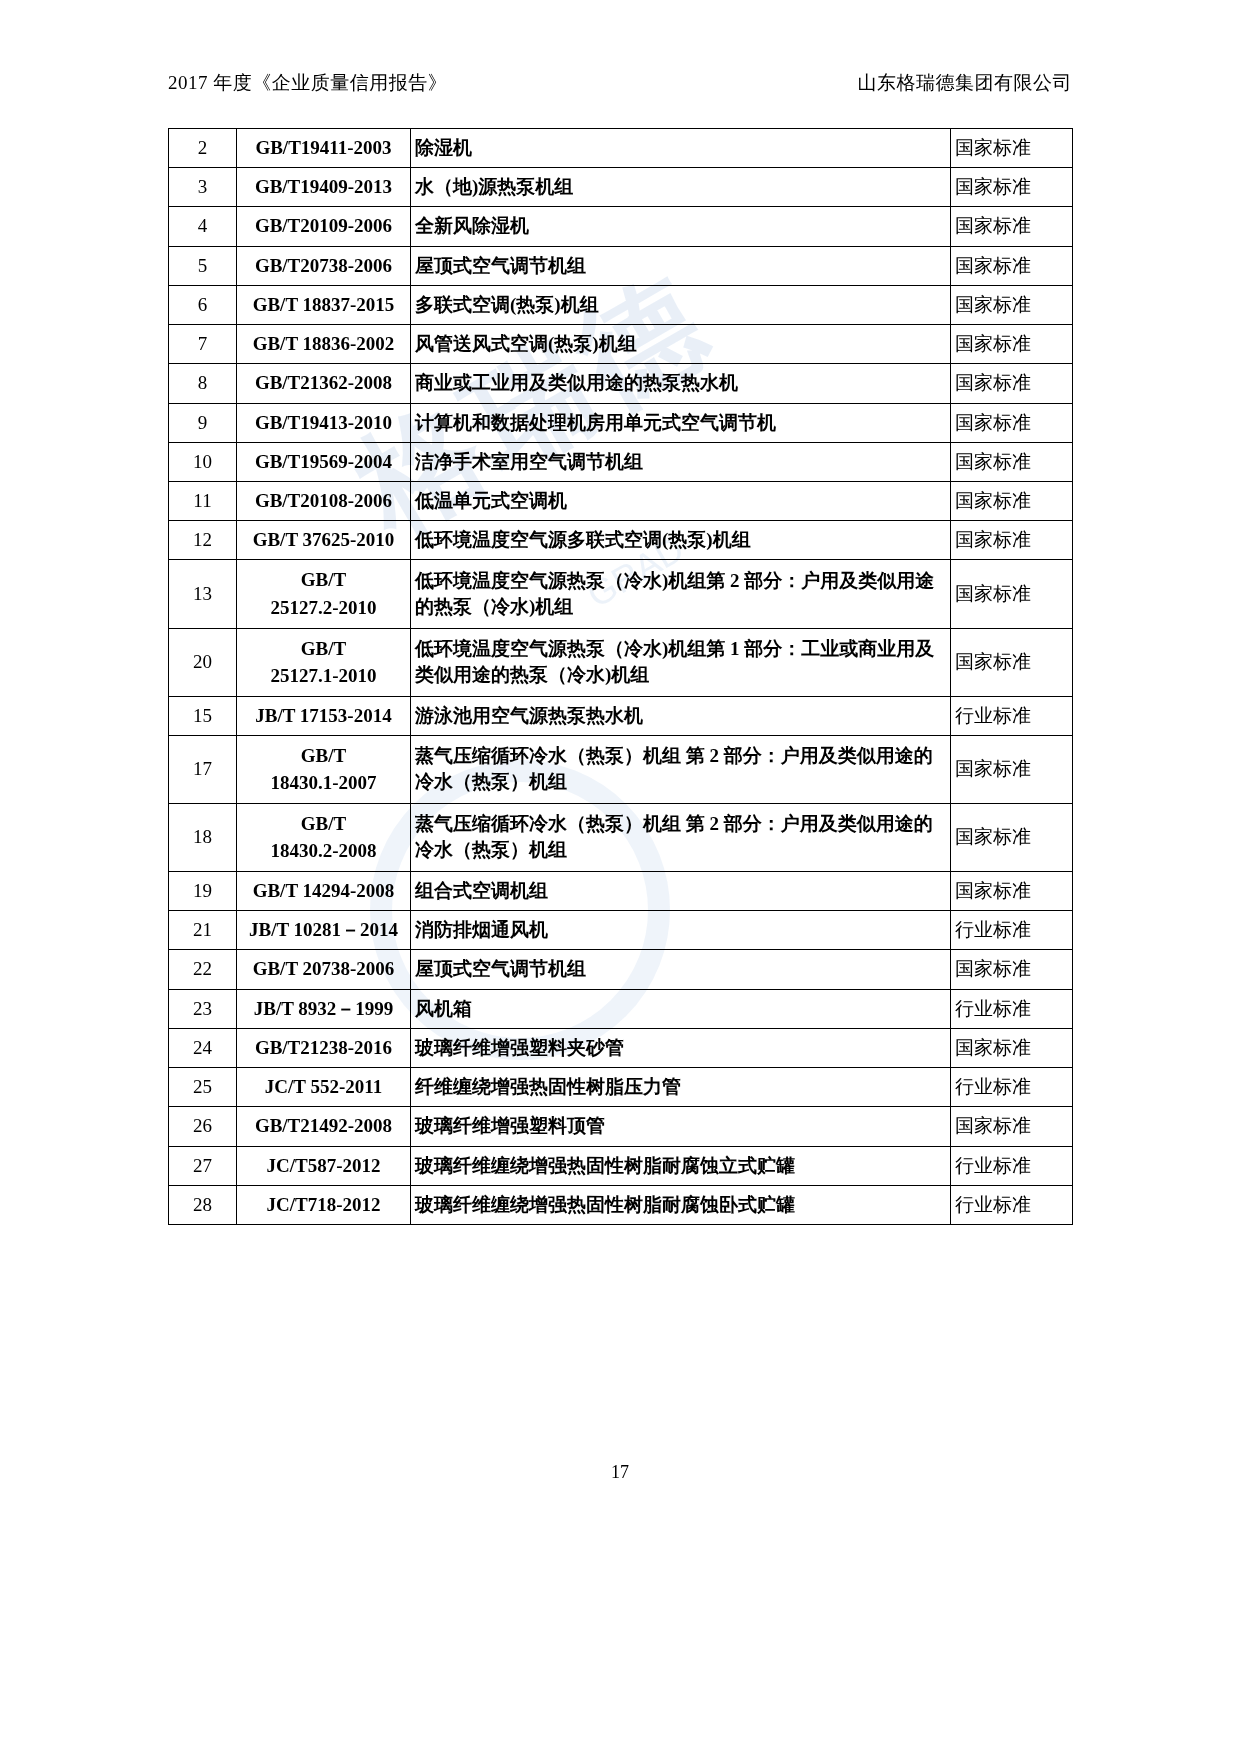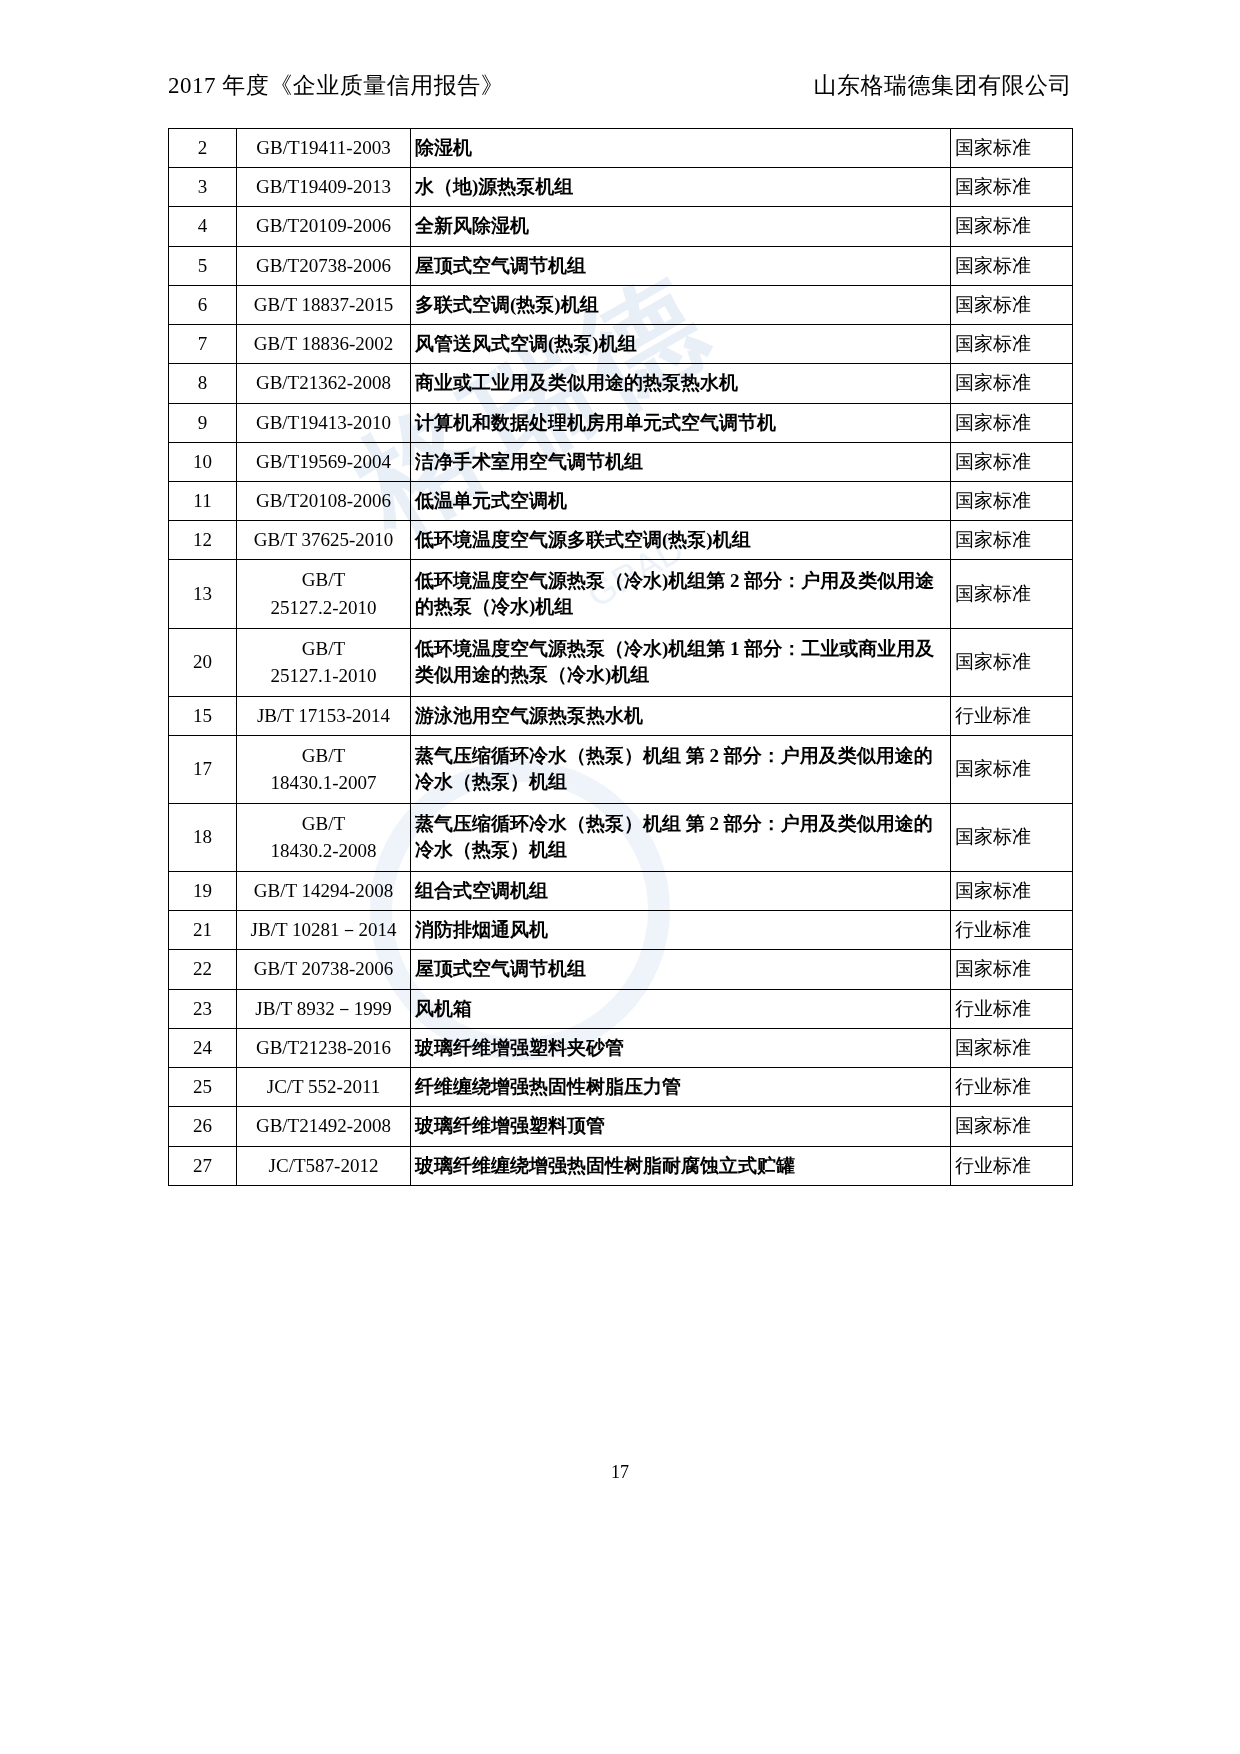--- a/index.html
+++ b/index.html
@@ -24,21 +24,21 @@
   }
   
   .header {
     position: absolute;
     top: 70px;
     left: 168px;
     width: 904px;
     display: flex;
     justify-content: space-between;
     align-items: baseline;
-    font-size: 23px;
+    font-size: 19px;
     letter-spacing: 0.5px;
   }
   .header-left { white-space: nowrap; }
   .header-right { white-space: nowrap; }
   
   .watermark {
     position: absolute;
     left: 330px;
     top: 430px;
     width: 540px;
@@ -106,20 +106,21 @@
   }
   td.c-no {
     width: 68px;
     text-align: center;
   }
   td.c-code {
     width: 174px;
     text-align: center;
     font-family: "Liberation Serif", serif;
     letter-spacing: 0px;
+    font-weight: bold;
   }
   td.c-name {
     width: 540px;
     text-align: left;
     padding-left: 6px;
     font-weight: bold;
   }
   td.c-type {
     width: 122px;
   }
@@ -305,20 +306,26 @@
             <td class="c-code">GB/T21492-2008</td>
             <td class="c-name">玻璃纤维增强塑料顶管</td>
             <td class="c-type">国家标准</td>
           </tr>
           <tr>
             <td class="c-no">27</td>
             <td class="c-code">JC/T587-2012</td>
             <td class="c-name">玻璃纤维缠绕增强热固性树脂耐腐蚀立式贮罐</td>
             <td class="c-type">行业标准</td>
           </tr>
+          <tr>
+            <td class="c-no">28</td>
+            <td class="c-code">JC/T718-2012</td>
+            <td class="c-name">玻璃纤维缠绕增强热固性树脂耐腐蚀卧式贮罐</td>
+            <td class="c-type">行业标准</td>
+          </tr>
         </tbody>
     </table>
   </div>
 
   <div class="footer">
     <span>17</span>
   </div>
 
 </div>
 

